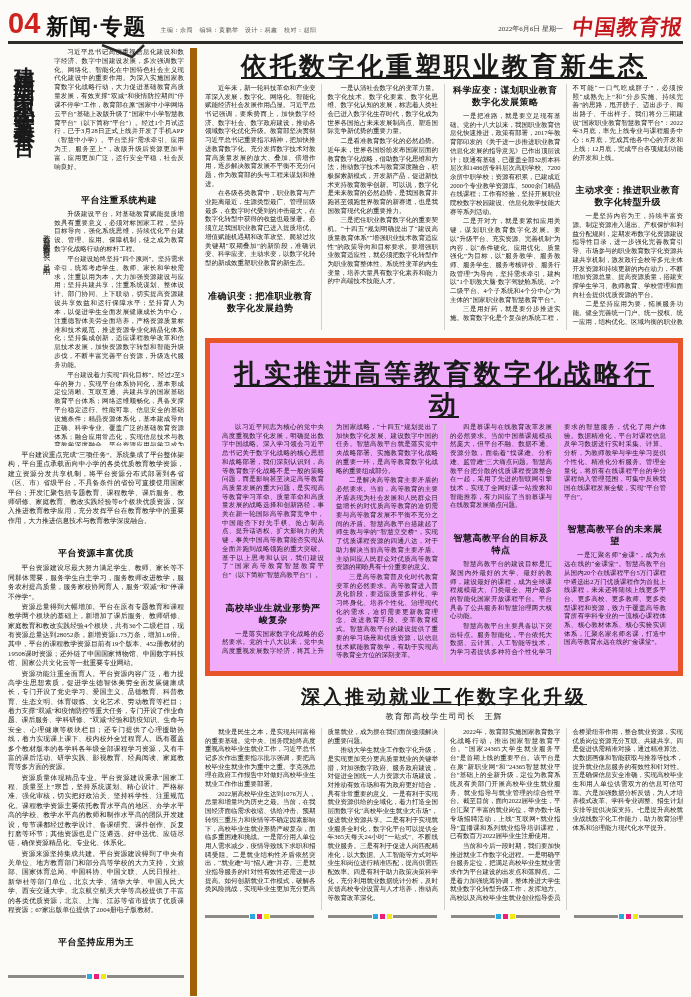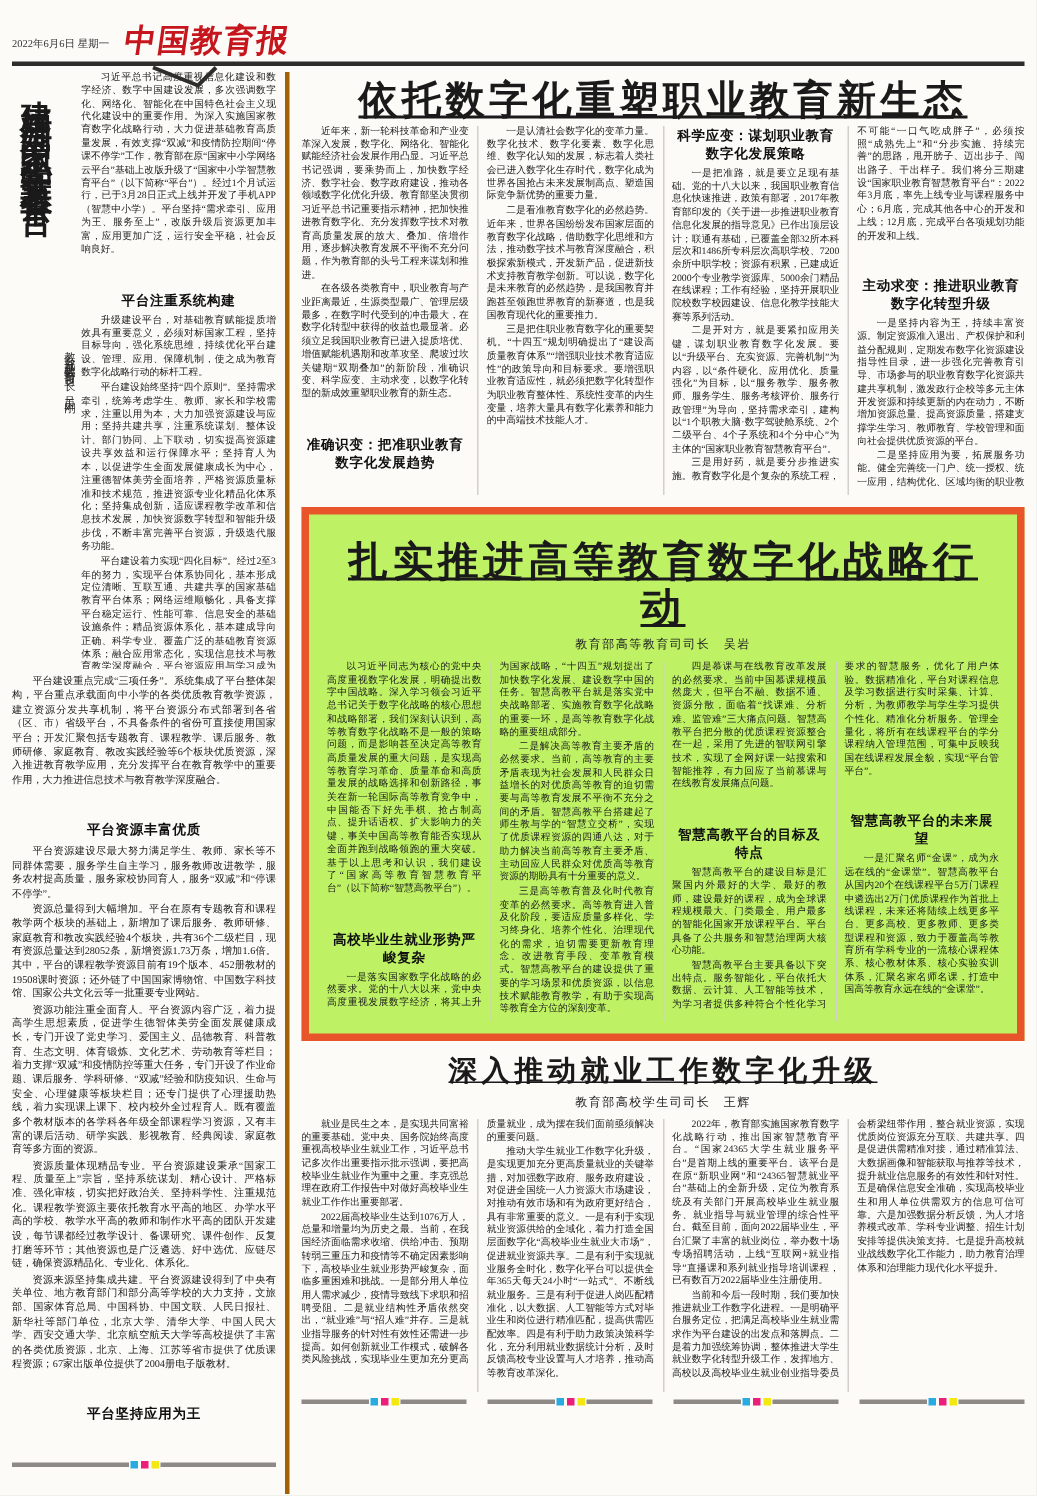--- a/index.html
+++ b/index.html
@@ -13,21 +13,21 @@
   .section{font-family:"Liberation Sans",sans-serif;font-weight:bold;font-size:22px;line-height:1;color:#111;letter-spacing:1px;}
   .credits{font-size:6px;color:#555;margin:0 0 3px 8px;letter-spacing:.5px;}
   .hdr-right{display:flex;align-items:flex-end;gap:10px;}
   .pubdate{font-size:7px;color:#333;margin-bottom:4px;}
   .masthead{font-size:21px;font-weight:bold;color:#c4161c;transform:skewX(-8deg);
             font-family:"Liberation Serif",serif;letter-spacing:1px;line-height:1;}
   .hdr-rule{position:relative;height:3px;background:#2e2d2b;margin-top:3px;}
   .bubble-tail{position:absolute;left:92px;top:3px;}
   
   .content{display:flex;margin-top:4px;height:948px;}
-  aside.leftcol{width:176px;flex:none;border-right:3px solid #a16207;padding-right:6px;display:flex;flex-direction:column;}
+  aside.leftcol{width:176px;flex:none;border-right:7px solid #a16207;padding-right:6px;display:flex;flex-direction:column;}
   main.rightcol{flex:1;min-width:0;padding-left:8px;display:flex;flex-direction:column;}
   
   .left-top{display:flex;height:398px;}
   .v-title{writing-mode:vertical-rl;text-orientation:upright;font-weight:bold;font-size:21px;
            letter-spacing:5px;line-height:1.15;padding:2px 2px 0 4px;flex:none;}
   .v-byline{writing-mode:vertical-rl;text-orientation:upright;font-size:7.5px;color:#222;
             letter-spacing:2px;align-self:center;margin:0 3px;flex:none;}
   .left-top-text{flex:1;min-width:0;overflow:hidden;font-size:6.5px;line-height:1.36;}
   .left-wide{height:502px;overflow:hidden;font-size:6.8px;line-height:1.38;margin-top:4px;}
   
@@ -36,39 +36,44 @@
            text-align:center;margin:22px 0 4px;letter-spacing:.5px;break-inside:avoid;color:#111;}
   
   .art-title{font-weight:bold;text-align:center;letter-spacing:3px;margin:4px 0 2px;line-height:1.15;text-decoration:underline;}
   .t-voc{font-size:26px;}
   .t-high{font-size:27px;}
   .t-emp{font-size:19px;}
   .art-byline{text-align:center;font-size:8px;color:#222;letter-spacing:1px;margin:3px 0 6px;}
   .colbody{column-count:4;column-gap:12px;column-rule:1px solid #d3d0ca;column-fill:auto;
            overflow:hidden;font-size:6.5px;line-height:1.34;}
   .voc-body{height:246px;}
-  .red-box{border:5px solid #e8552b;margin:8px 0 6px;padding:12px 12px 8px;background:#bef264;}
+  .red-box{border:5px solid #e8552b;margin:8px 0 6px;padding:12px 12px 8px;background:#f0abfc;}
   .high-body{height:240px;}
   .emp-body{height:182px;margin-bottom:4px;}
   
   .bars-row{display:flex;gap:14px;margin-top:3px;}
   .print-bar{display:flex;align-items:center;flex:1;height:6px;}
   .pb-line{flex:1;height:3px;background:#8d8a85;}
   .pb-sq{width:5px;height:5px;margin:0 1px;flex:none;}
   .sq-c{background:#29abe2;}
   .sq-m{background:#ec1e79;}
   .sq-y{background:#f4e813;}
   .left-bar{margin-top:4px;}
 </style>
 </head>
 <body>
 
 <div class="page">
 
   <div class="hdr">
+    <div class="hdr-left">
+      <span class="pagenum">04</span>
+      <span class="section">新闻·专题</span>
+      <span class="credits">主编：余闯　编辑：黄鹏举　设计：易鑫　校对：赵阳</span>
+    </div>
     <div class="hdr-right">
       <span class="pubdate">2022年6月6日 星期一</span>
       <span class="masthead">中国教育报</span>
     </div>
   </div>
   <div class="hdr-rule">
     <svg class="bubble-tail" width="58" height="16" viewBox="0 0 58 16">
       <path d="M2,1 L32,13 L44,1" fill="none" stroke="#2e2d2b" stroke-width="2.6"></path>
     </svg>
   </div>
@@ -125,21 +130,20 @@
             <p class="para">三是用好药，就是要分步推进实施。教育数字化是个复杂的系统工程，不可能“一口气吃成胖子”，必须按照“成熟先上”和“分步实施、持续完善”的思路，甩开膀子、迈出步子、闯出路子、干出样子。我们将分三期建设“国家职业教育智慧教育平台”：2022年3月底，率先上线专业与课程服务中心；6月底，完成其他各中心的开发和上线；12月底，完成平台各项规划功能的开发和上线。</p>
             <h3 class="subhead">主动求变：推进职业教育数字化转型升级</h3>
             <p class="para">一是坚持内容为王，持续丰富资源。制定资源准入退出、产权保护和利益分配规则，定期发布数字化资源建设指导性目录，进一步强化完善教育引导、市场参与的职业教育数字化资源共建共享机制，激发政行企校等多元主体开发资源和持续更新的内在动力，不断增加资源总量、提高资源质量，搭建支撑学生学习、教师教育、学校管理和面向社会提供优质资源的平台。</p>
             <p class="para">二是坚持应用为要，拓展服务功能。健全完善统一门户、统一授权、统一应用，结构优化、区域均衡的职业教育数字化资源管理和服务平台，提高职业教育数字化资源使用效率。开发国家级实时监测、在线分析预测及综合优化调度系统，智能化选择或推荐学习资源，满足学习者个性化学习需要。</p>
             <p class="para">三是坚持育人为本，赋能高质量发展。构建以学习者核心素养为导向的教育测量与评价体系，营造“人人可学、时时可学、处处可学”的智慧学习环境，推动职业教育办学模式、教育形式、教学方式和人才培养的数字化转型，实现从大规模标准化培养向大规模个性化培养的跃升，培养具有数字化思维和能力的技术技能人才，切实肩负起“支撑高质量发展”和“促进高质量就业”两大使命，努力把习近平总书记对职业教育“大有可为”的殷切期待转化为职教战线“大有作为”的生动实践，以实际行动迎接党的二十大胜利召开。</p>
           </div>
       </article>
 
       <article class="red-box">
         <h1 class="art-title t-high">扎实推进高等教育数字化战略行动</h1>
-        <div class="art-byline">教育部高等教育司司长　吴岩</div>
         <div class="colbody high-body">
             <p class="para">以习近平同志为核心的党中央高度重视数字化发展，明确提出数字中国战略。深入学习领会习近平总书记关于数字化战略的核心思想和战略部署，我们深刻认识到，高等教育数字化战略不是一般的策略问题，而是影响甚至决定高等教育高质量发展的重大问题，是实现高等教育学习革命、质量革命和高质量发展的战略选择和创新路径，事关在新一轮国际高等教育竞争中，中国能否下好先手棋、抢占制高点、提升话语权、扩大影响力的关键，事关中国高等教育能否实现从全面并跑到战略领跑的重大突破。基于以上思考和认识，我们建设了“国家高等教育智慧教育平台”（以下简称“智慧高教平台”）。</p>
             <h3 class="subhead">高校毕业生就业形势严峻复杂</h3>
             <p class="para">一是落实国家数字化战略的必然要求。党的十八大以来，党中央高度重视发展数字经济，将其上升为国家战略，“十四五”规划提出了加快数字化发展、建设数字中国的任务。智慧高教平台就是落实党中央战略部署、实施教育数字化战略的重要一环，是高等教育数字化战略的重要组成部分。</p>
             <p class="para">二是解决高等教育主要矛盾的必然要求。当前，高等教育的主要矛盾表现为社会发展和人民群众日益增长的对优质高等教育的迫切需要与高等教育发展不平衡不充分之间的矛盾。智慧高教平台搭建起了师生教与学的“智慧立交桥”，实现了优质课程资源的四通八达，对于助力解决当前高等教育主要矛盾、主动回应人民群众对优质高等教育资源的期盼具有十分重要的意义。</p>
             <p class="para">三是高等教育普及化时代教育变革的必然要求。高等教育进入普及化阶段，要适应质量多样化、学习终身化、培养个性化、治理现代化的需求，迫切需要更新教育理念、改进教育手段、变革教育模式。智慧高教平台的建设提供了重要的学习场景和优质资源，以信息技术赋能教育教学，有助于实现高等教育全方位的深刻变革。</p>
             <p class="para">四是慕课与在线教育改革发展的必然要求。当前中国慕课规模虽然庞大，但平台不融、数据不通、资源分散，面临着“找课难、分析难、监管难”三大痛点问题。智慧高教平台把分散的优质课程资源整合在一起，采用了先进的智联网引擎技术，实现了全网好课一站搜索和智能推荐，有力回应了当前慕课与在线教育发展痛点问题。</p>
             <h3 class="subhead">智慧高教平台的目标及特点</h3>
             <p class="para">智慧高教平台的建设目标是汇聚国内外最好的大学、最好的教师，建设最好的课程，成为全球课程规模最大、门类最全、用户最多的智能化国家开放课程平台。平台具备了公共服务和智慧治理两大核心功能。</p>
             <p class="para">智慧高教平台主要具备以下突出特点。服务智能化，平台依托大数据、云计算、人工智能等技术，为学习者提供多种符合个性化学习要求的智慧服务，优化了用户体验。数据精准化，平台对课程信息及学习数据进行实时采集、计算、分析，为教师教学与学生学习提供个性化、精准化分析服务。管理全量化，将所有在线课程平台的学分课程纳入管理范围，可集中反映我国在线课程发展全貌，实现“平台管平台”。</p>

